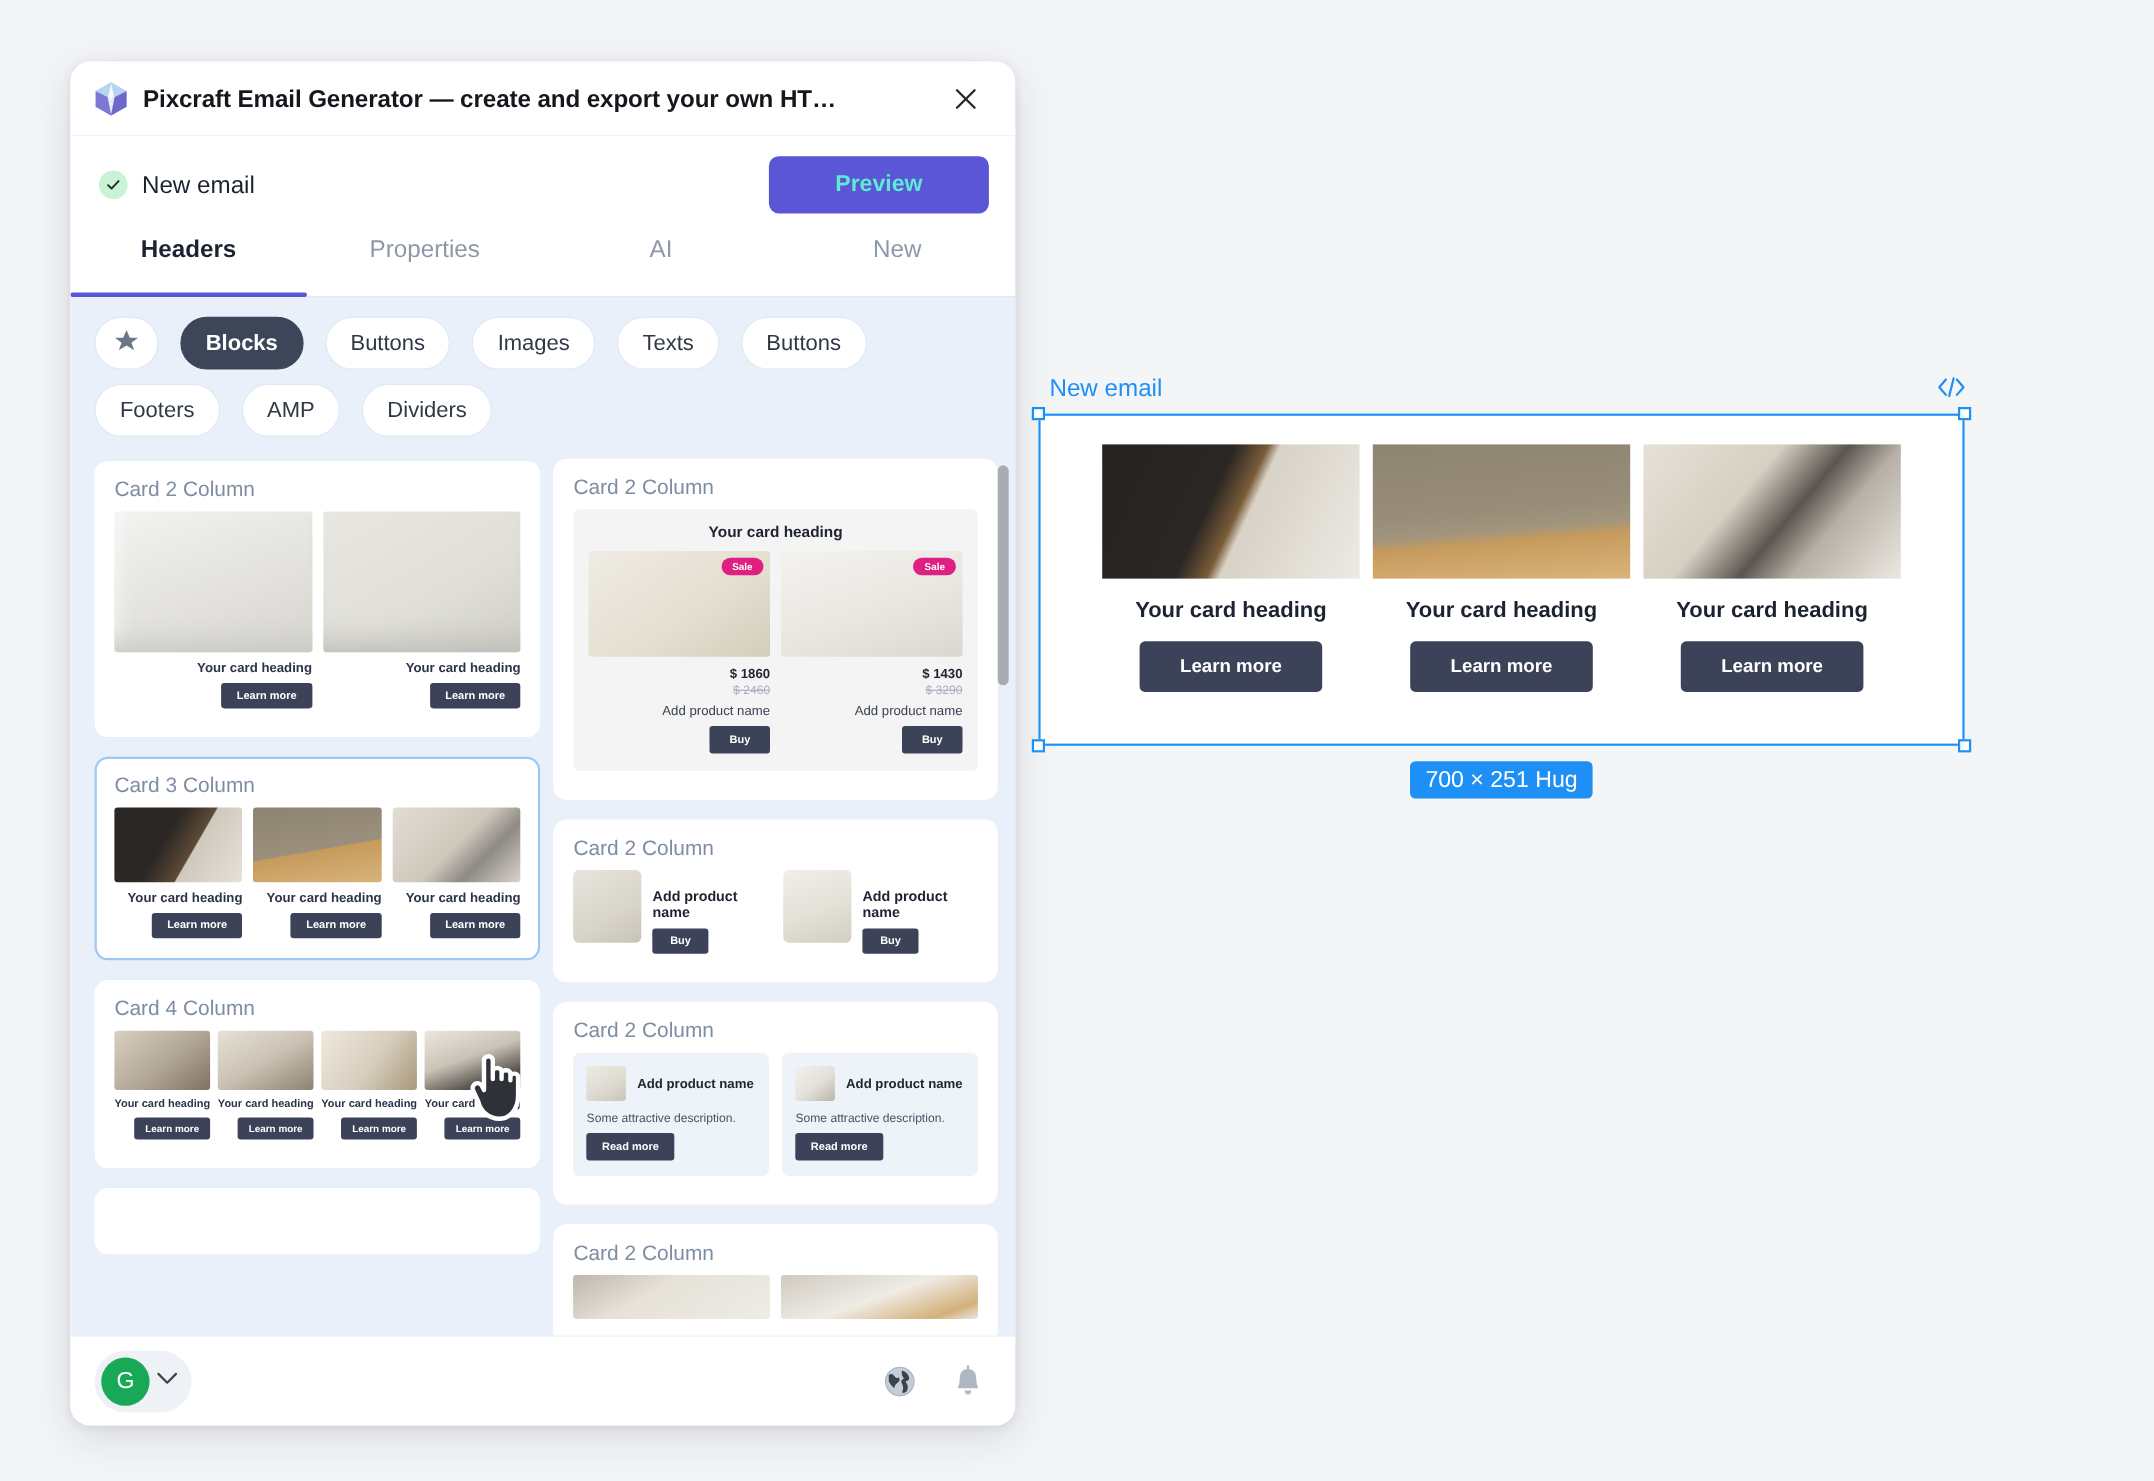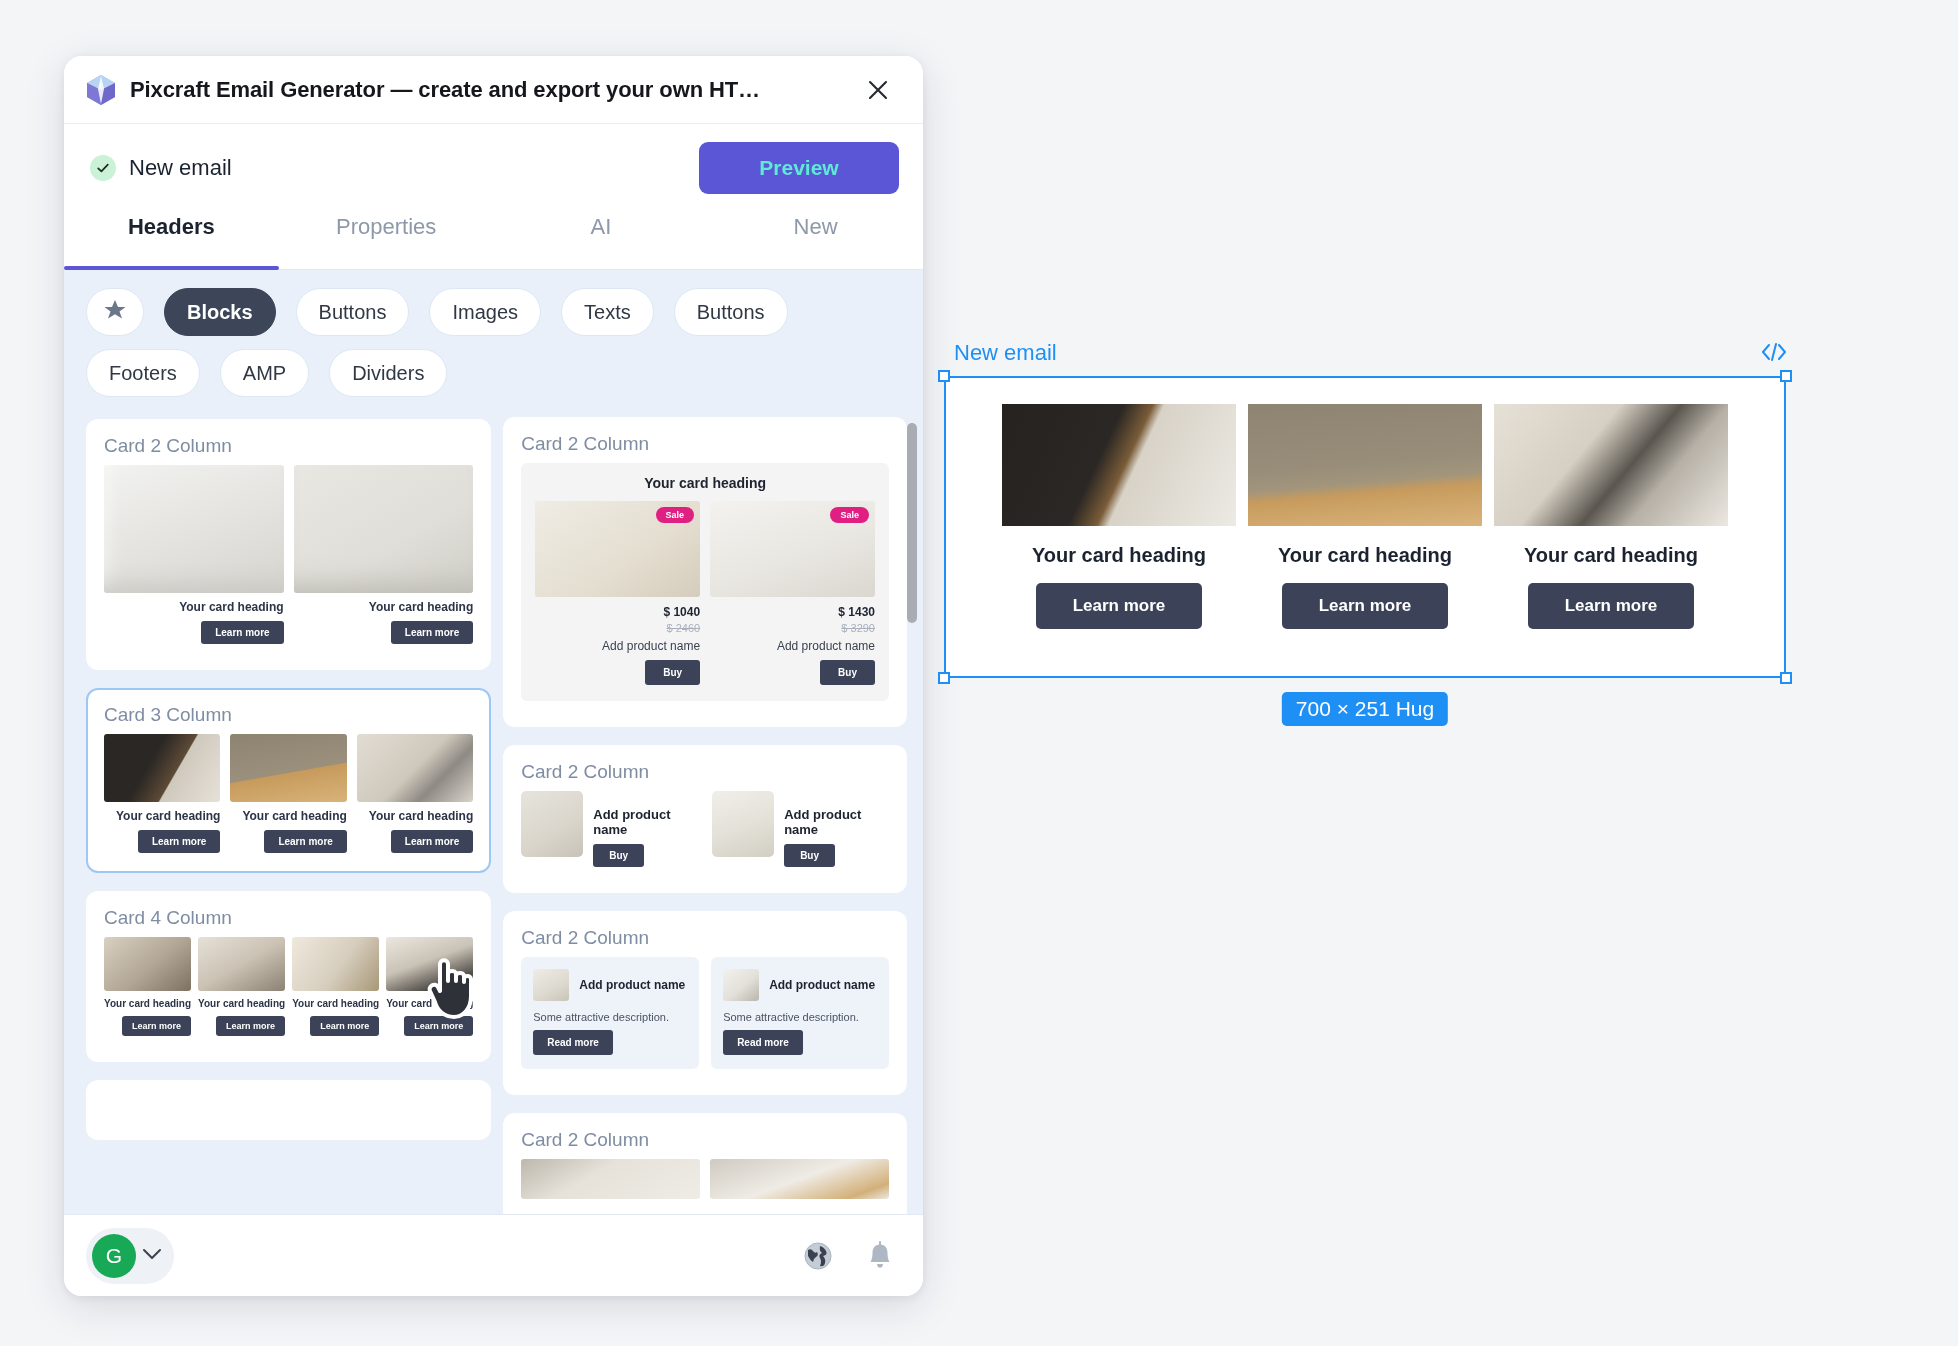--- a/index.html
+++ b/index.html
@@ -385,21 +385,21 @@
         <div class="asset-card">
           <div class="asset-title">Card 2 Column</div>
           <div class="sale-wrap">
             <div class="sale-heading">Your card heading</div>
             <div class="mini-row">
               <div class="mini-col">
                 <div class="sale-img-wrap">
                   <div class="mini-img" style="height:96px;background:linear-gradient(145deg,#efece4,#e4ded0 60%,#d4cdbd)"></div>
                   <div class="sale-badge">Sale</div>
                 </div>
-                <div class="price">$ 1040</div>
+                <div class="price">$ 1860</div>
                 <div class="price-old">$ 2460</div>
                 <div class="prod-name">Add product name</div>
                 <div class="mini-btn" style="padding:7px 18px">Buy</div>
               </div>
               <div class="mini-col">
                 <div class="sale-img-wrap">
                   <div class="mini-img" style="height:96px;background:linear-gradient(160deg,#f3f2ef,#e9e7e1 55%,#d9d7d0)"></div>
                   <div class="sale-badge">Sale</div>
                 </div>
                 <div class="price">$ 1430</div>

